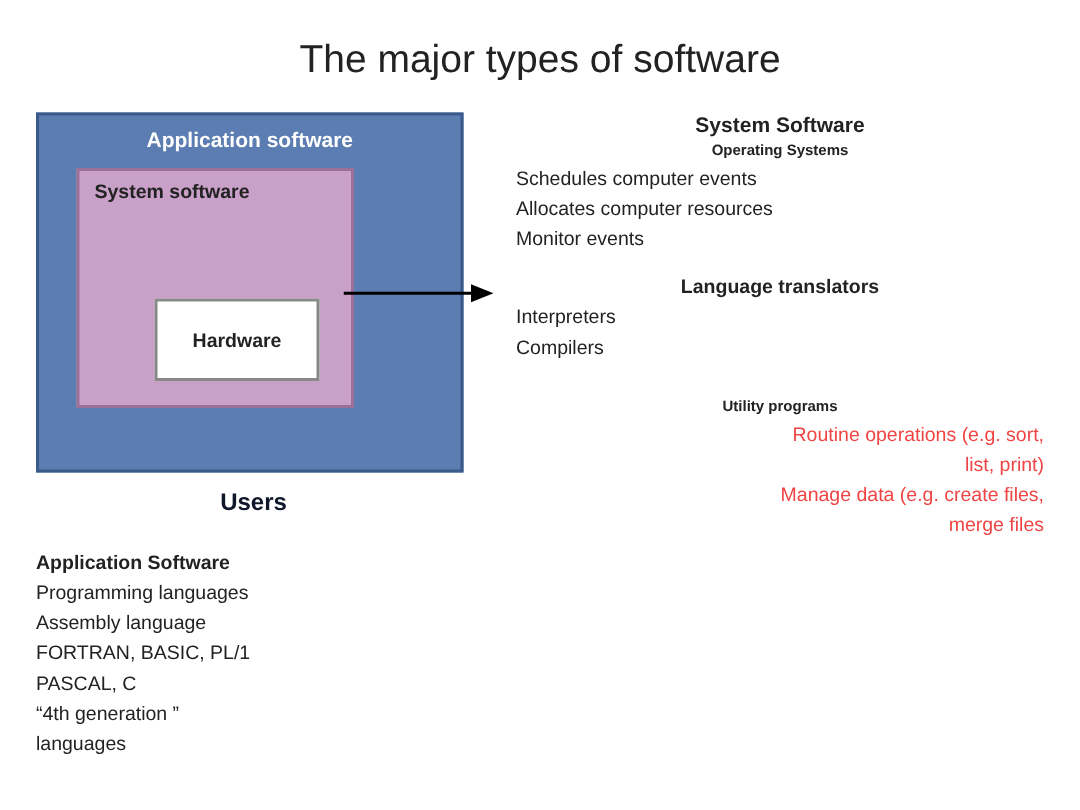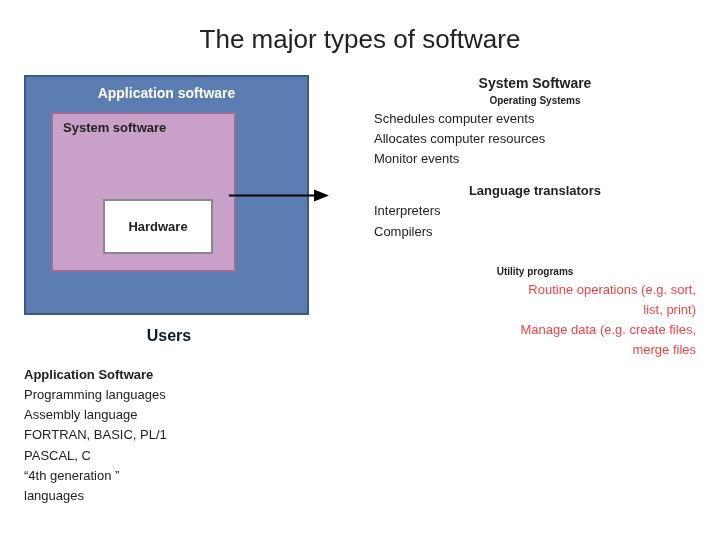--- a/index.html
+++ b/index.html
@@ -24,21 +24,20 @@
       font-size: 26px;
       font-weight: normal;
       color: #222;
       margin-bottom: 20px;
     }
 
     .content {
       display: flex;
       flex-direction: row;
       align-items: flex-start;
-      gap: 30px;
     }
 
     
     .diagram-area {
       display: flex;
       flex-direction: column;
       align-items: flex-start;
       width: 320px;
     }
 

